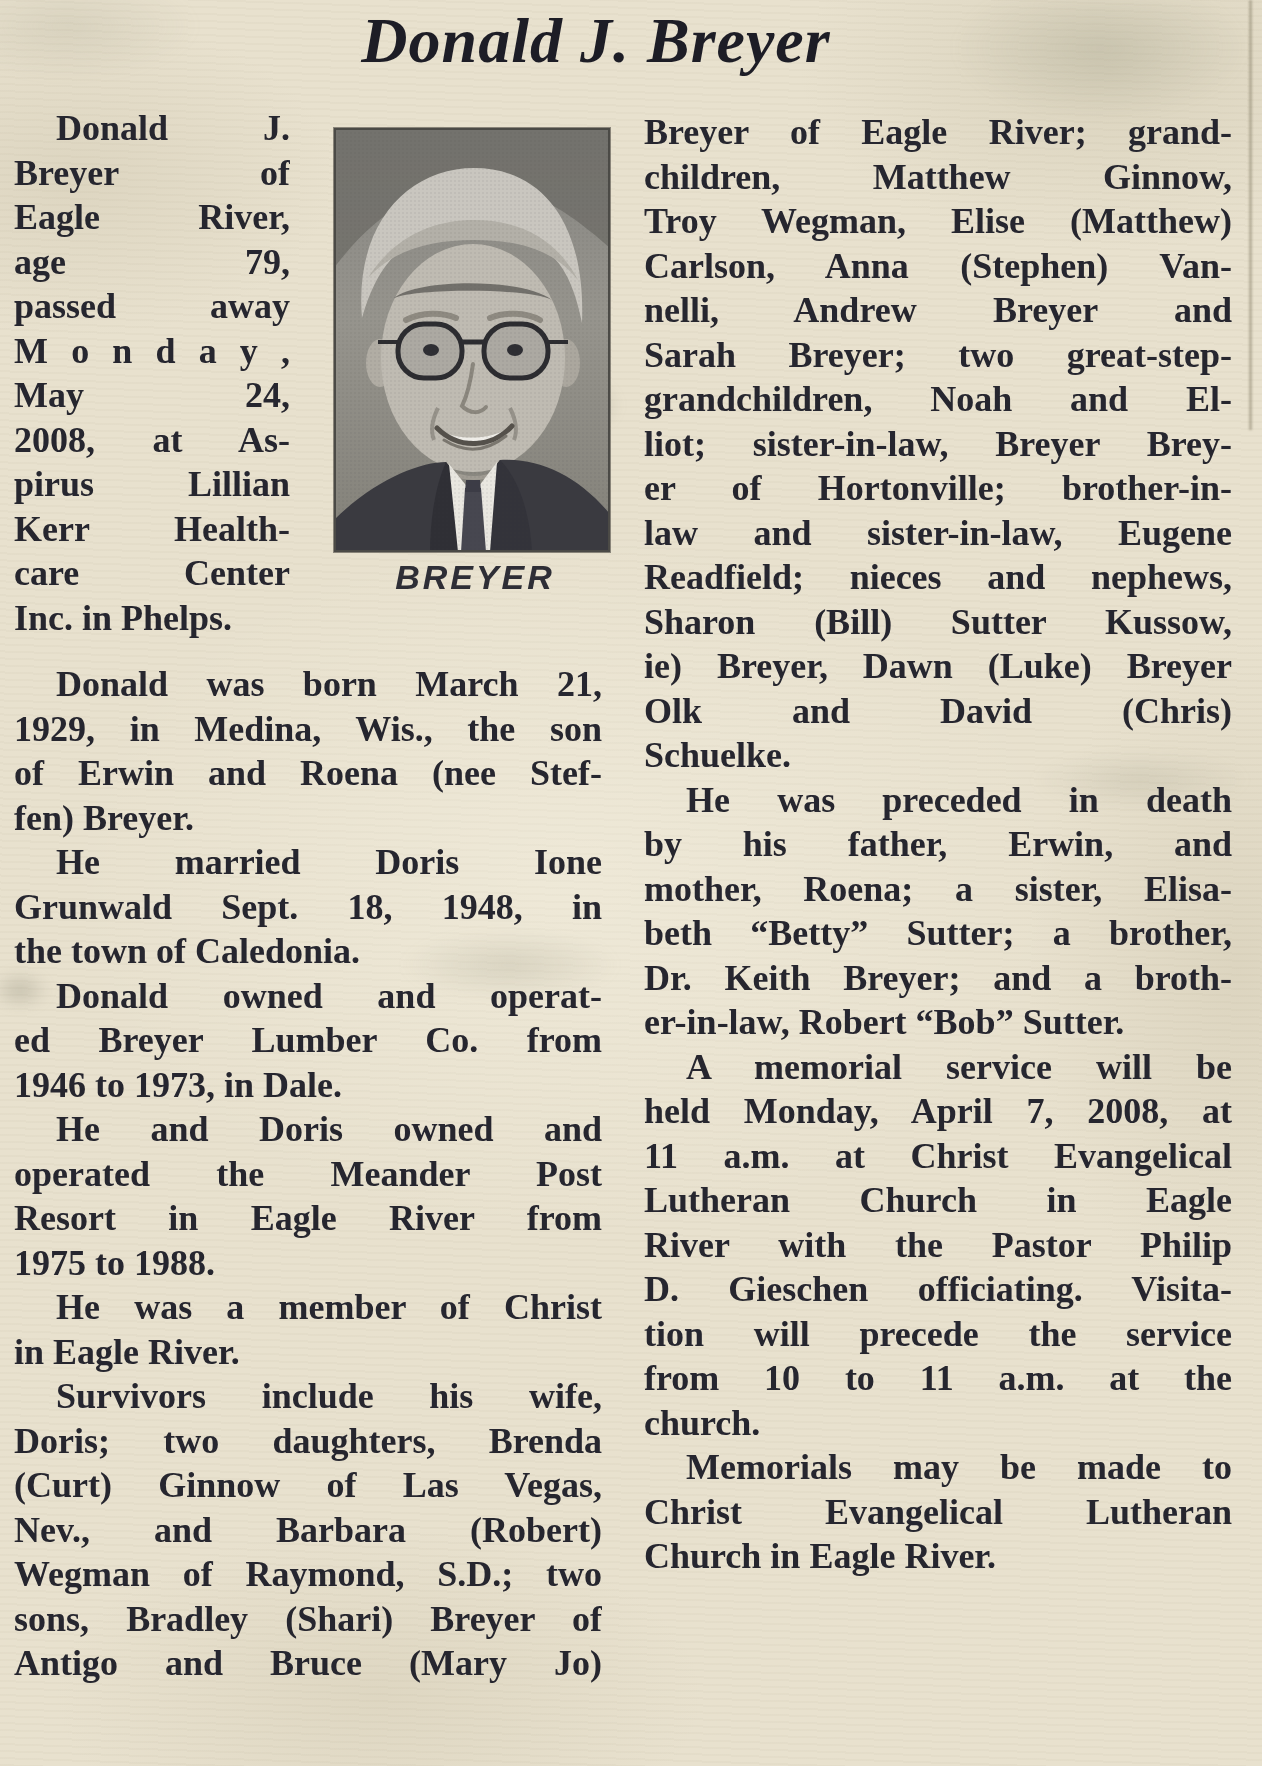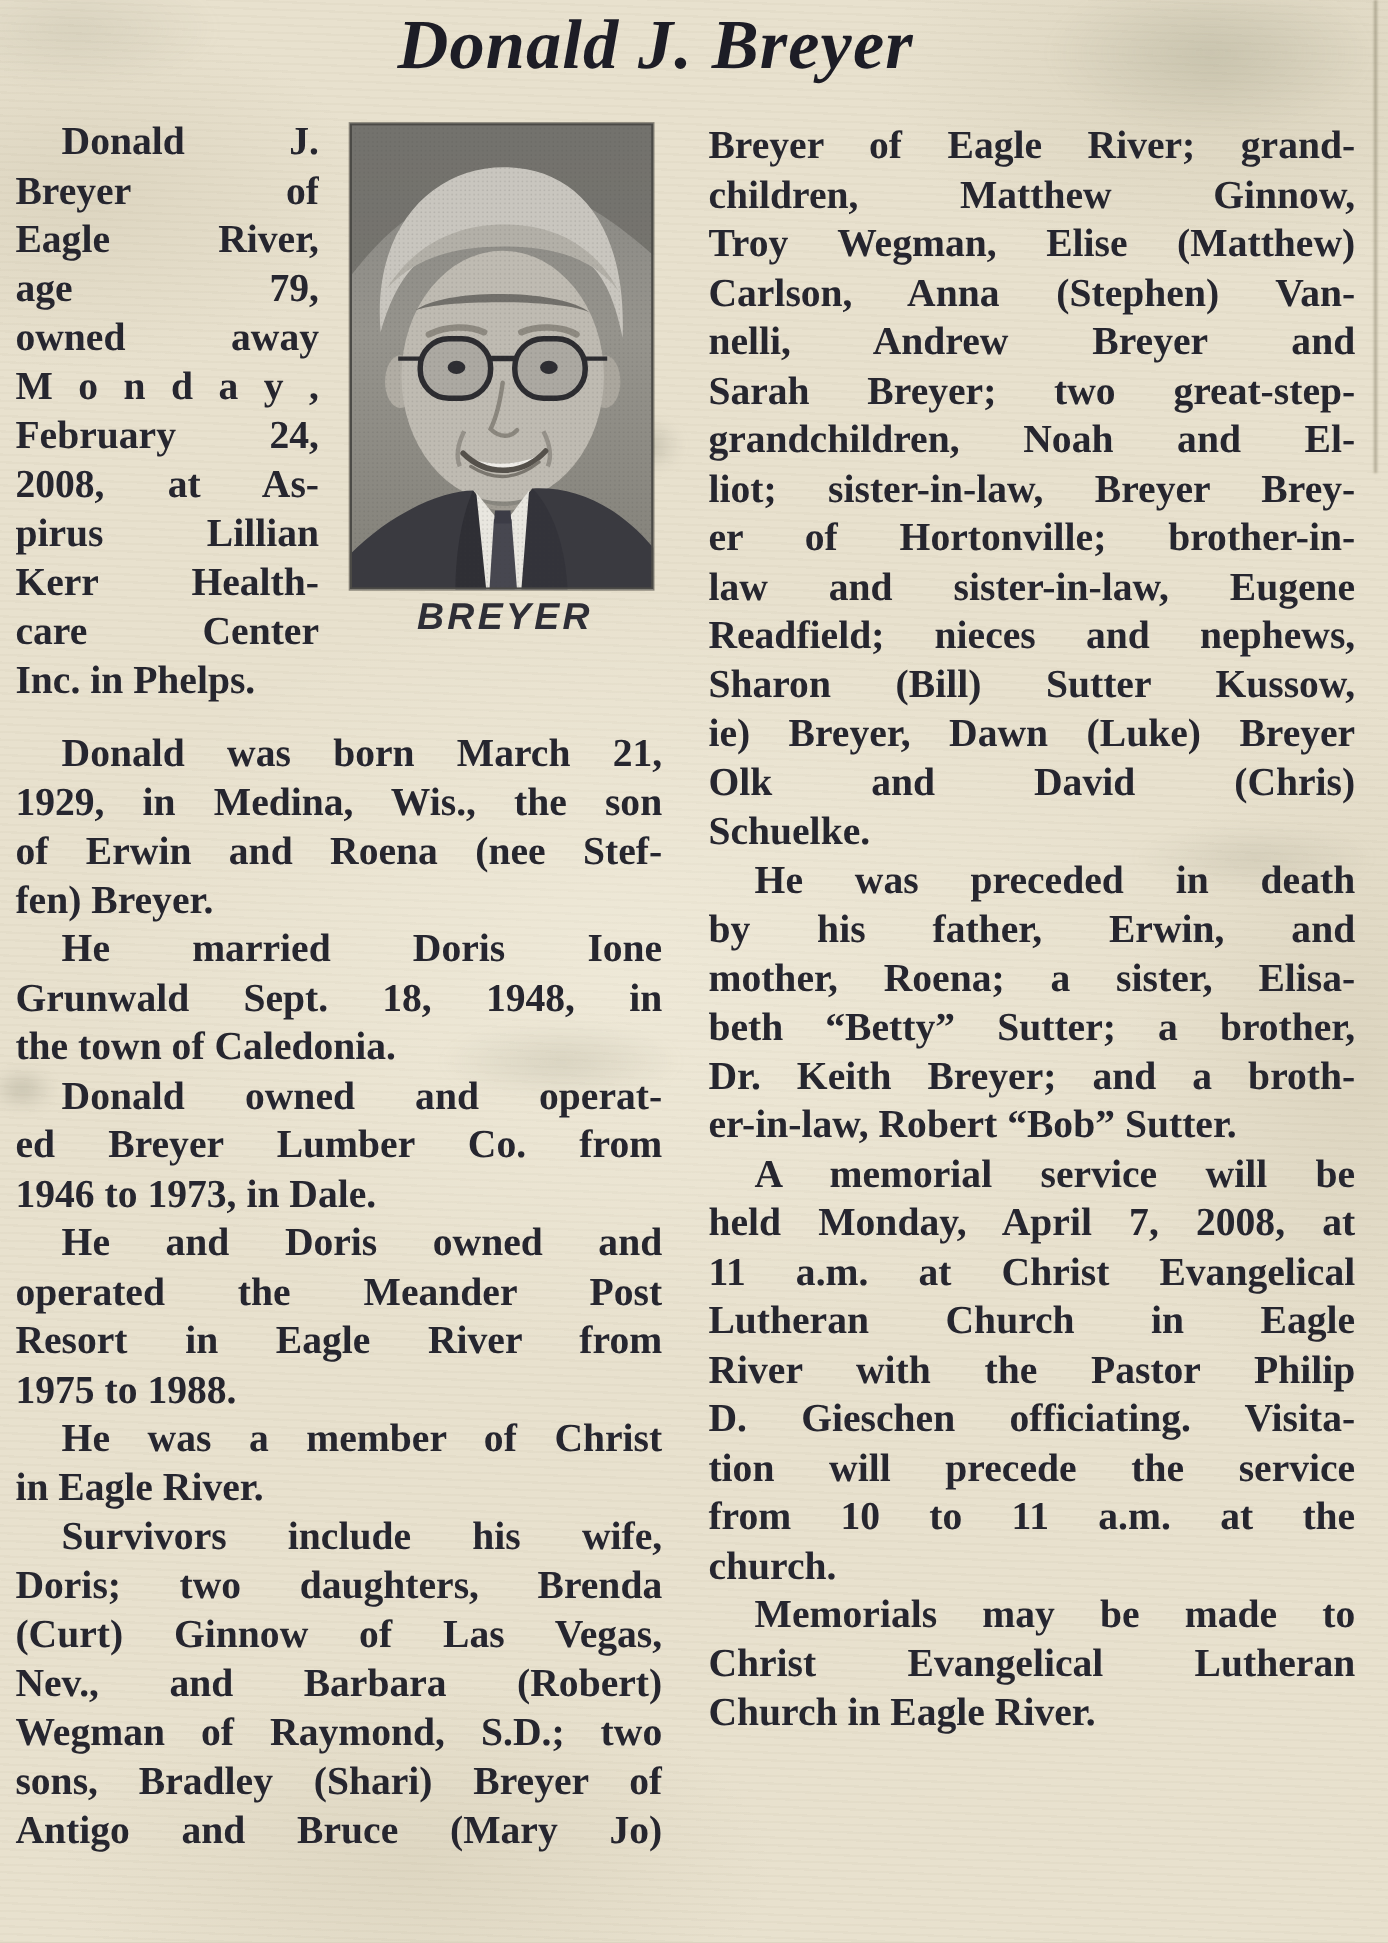--- a/index.html
+++ b/index.html
@@ -51,21 +51,21 @@
     overflow:hidden;
     color:var(--ink);
   }
   .jline.noj{text-align-last:left;}
   .jline.ind{text-indent:42px;}
 
   .intro{position:absolute;left:14px;top:106px;width:276px;}
   .left-col{position:absolute;left:14px;top:662px;width:588px;}
   .right-col{position:absolute;left:644px;top:110px;width:588px;}
 
-  .photo-wrap{position:absolute;left:318px;top:112px;width:282px;margin:0;}
+  .photo-wrap{position:absolute;left:318px;top:112px;width:282px;margin:16px;}
   .photo{width:276px;height:424px;box-shadow:0 0 0 1px rgba(60,58,52,0.55);}
   .photo svg{display:block;}
   .caption{
     margin-top:6px;text-align:center;
     font-family:"Liberation Sans","DejaVu Sans",sans-serif;
     font-style:italic;font-weight:700;
     font-size:34px;letter-spacing:3px;color:#2e2e36;
   }
 
   .footer{position:absolute;left:644px;top:1776px;width:588px;height:42px;}
@@ -94,23 +94,23 @@
   <div class="smudge s6"></div>
   <div class="edge-line"></div>
 
   <h1 class="title">Donald J. Breyer</h1>
 
   <div class="intro">
       <div class="jline ind">Donald J.</div>
       <div class="jline">Breyer of</div>
       <div class="jline">Eagle River,</div>
       <div class="jline">age 79,</div>
-      <div class="jline">owned away</div>
+      <div class="jline">passed away</div>
       <div class="jline">M o n d a y ,</div>
-      <div class="jline">February 24,</div>
+      <div class="jline">May 24,</div>
       <div class="jline">2008, at As-</div>
       <div class="jline">pirus Lillian</div>
       <div class="jline">Kerr Health-</div>
       <div class="jline">care Center</div>
       <div class="jline noj">Inc. in Phelps.</div>
     </div>
 
   <figure class="photo-wrap">
     <div class="photo">
       <svg viewBox="0 0 276 424" width="276" height="424">

